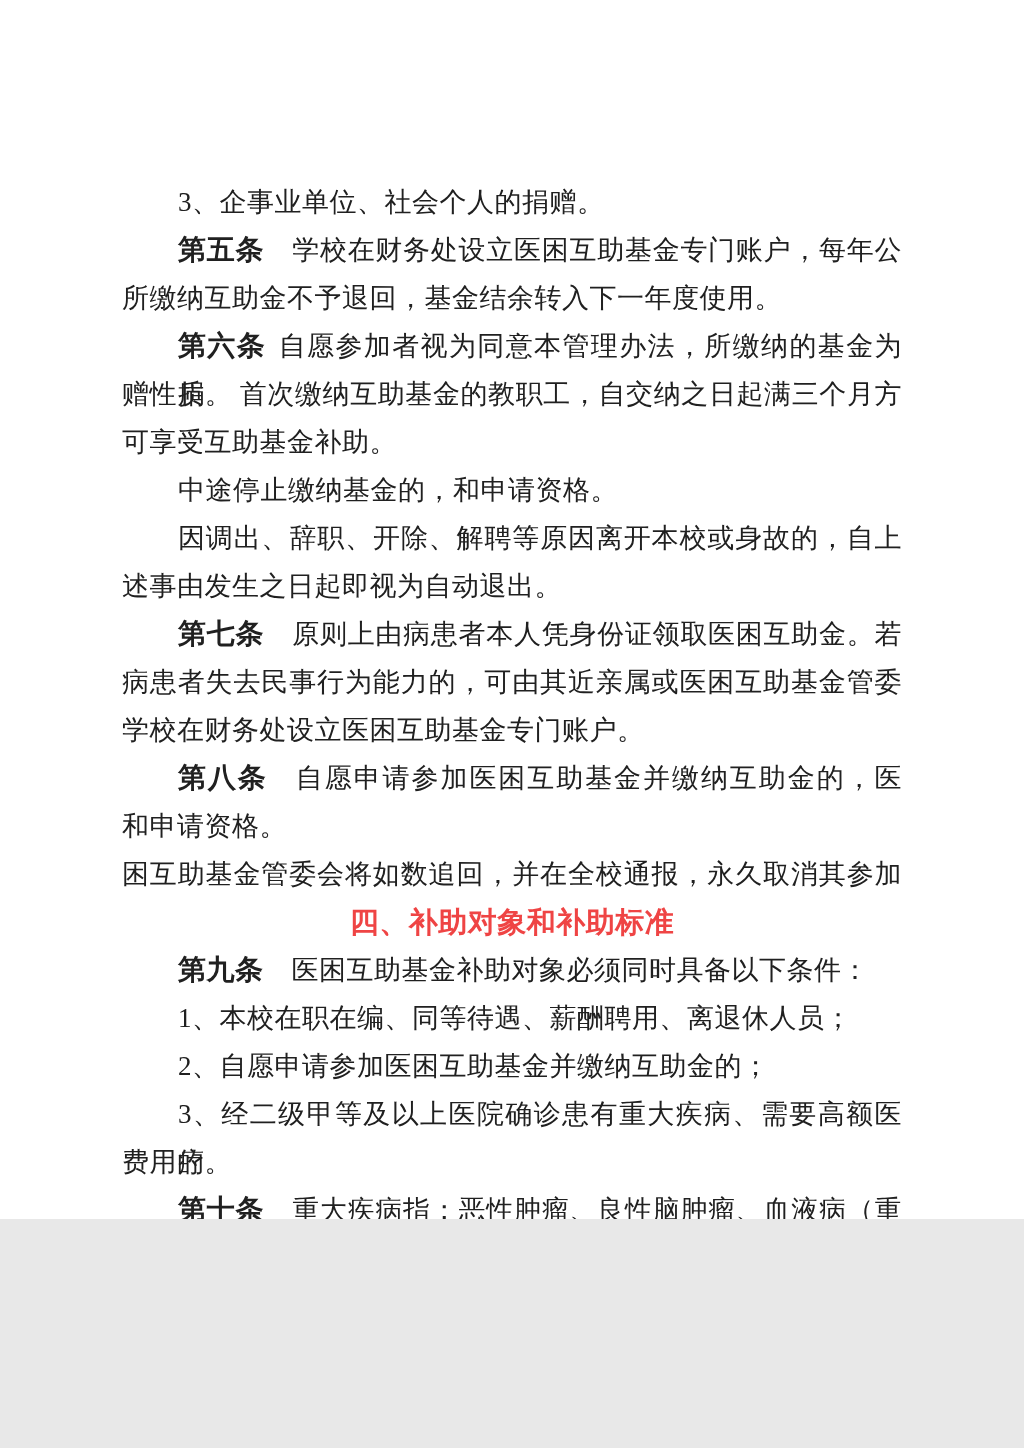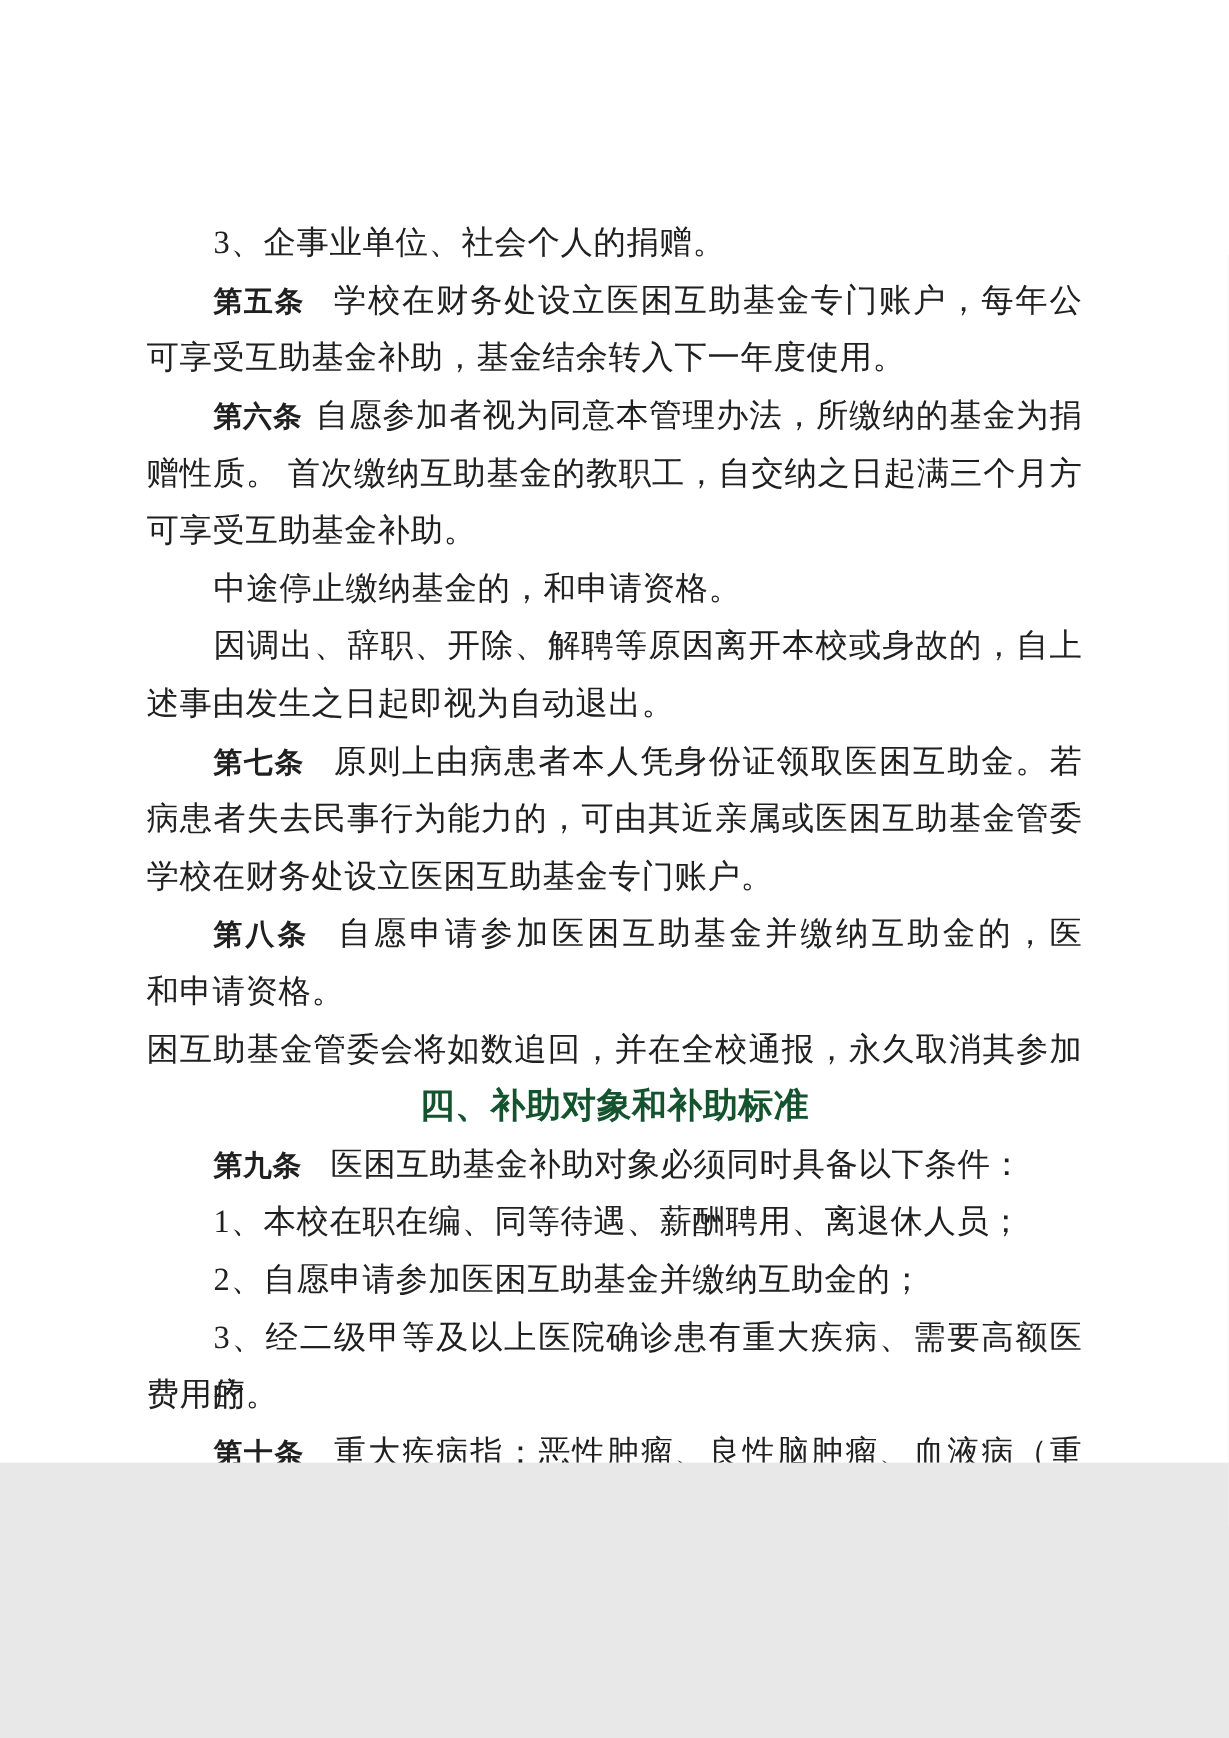--- a/index.html
+++ b/index.html
@@ -35,54 +35,54 @@
     padding-left: 56px;
   }
   .line.fill {
     white-space: normal;
     text-align: justify;
     text-align-last: justify;
     text-justify: inter-character;
   }
   .line .prefix {
     font-weight: bold;
-    font-size: 24px;
+    font-size: 28px;
     margin-right: 1em;
     font-family: "Liberation Sans", "DejaVu Sans", sans-serif;
   }
   .line .prefix.narrow {
     margin-right: 0.45em;
   }
   .line.heading {
     text-align: center;
     text-align-last: center;
     font-weight: bold;
     font-size: 29px;
     padding-left: 0;
     font-family: "Liberation Sans", "DejaVu Sans", sans-serif;
-    color: #14532d;
+    color: #ef4444;
   }
   .page-number {
     position: absolute;
     top: 1282px;
     right: 112px;
     font-size: 23px;
     letter-spacing: 1px;
     color: #2a2a2a;
     font-family: "DejaVu Sans", "Liberation Sans", sans-serif;
   }
 </style>
 </head>
 <body>
 
 <div class="page">
   <div class="text-block">
       <div class="line indent"><span>3、企事业单位、社会个人的捐赠。</span></div>
       <div class="line indent fill"><span class="prefix">第五条</span><span>学校在财务处设立医困互助基金专门账户，每年公</span></div>
-      <div class="line"><span>可享受互助基金补助，基金结余转入下一年度使用。</span></div>
+      <div class="line"><span>所缴纳互助金不予退回，基金结余转入下一年度使用。</span></div>
       <div class="line indent fill"><span class="prefix narrow">第六条</span><span>自愿参加者视为同意本管理办法，所缴纳的基金为捐</span></div>
       <div class="line fill"><span>赠性质。 首次缴纳互助基金的教职工，自交纳之日起满三个月方</span></div>
       <div class="line"><span>可享受互助基金补助。</span></div>
       <div class="line indent"><span>中途停止缴纳基金的，和申请资格。</span></div>
       <div class="line indent fill"><span>因调出、辞职、开除、解聘等原因离开本校或身故的，自上</span></div>
       <div class="line"><span>述事由发生之日起即视为自动退出。</span></div>
       <div class="line indent fill"><span class="prefix">第七条</span><span>原则上由病患者本人凭身份证领取医困互助金。若</span></div>
       <div class="line fill"><span>病患者失去民事行为能力的，可由其近亲属或医困互助基金管委</span></div>
       <div class="line"><span>学校在财务处设立医困互助基金专门账户。</span></div>
       <div class="line indent fill"><span class="prefix">第八条</span><span>自愿申请参加医困互助基金并缴纳互助金的，医</span></div>

